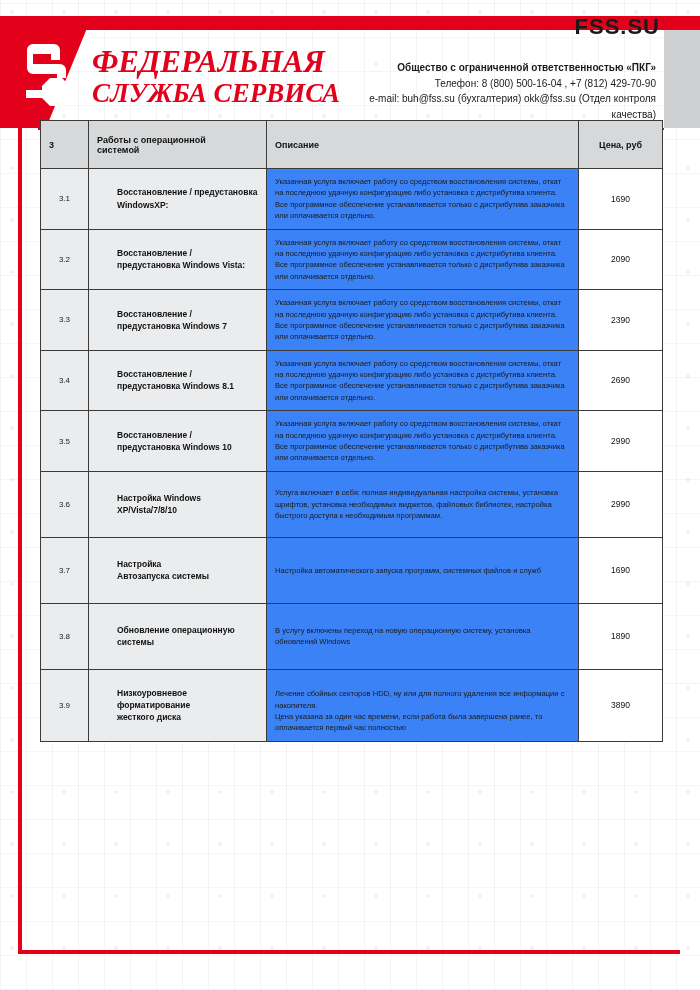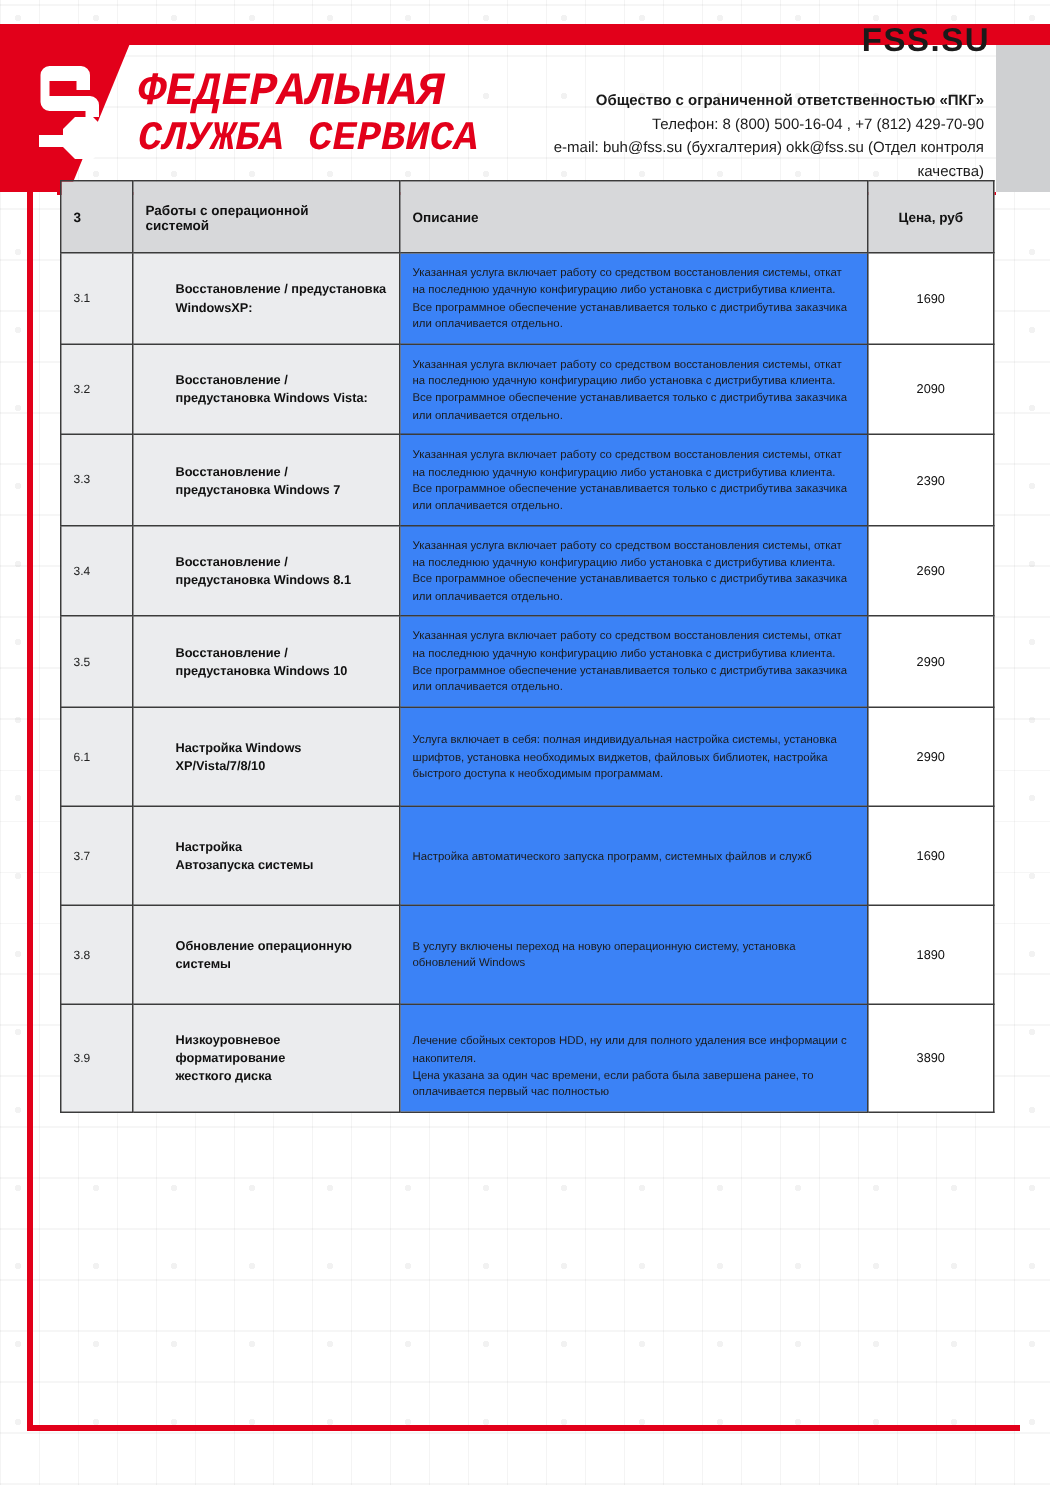--- a/index.html
+++ b/index.html
@@ -47,21 +47,21 @@
     position:absolute; top:0; right:0; width:190px; height:14px; background:#e2001a;
   }
   .hdr-wrench {
     position:absolute; left:14px; top:22px; width:68px; height:84px;
   }
   .brand {
     position:absolute; left:92px; top:30px;
     line-height:1;
   }
   .brand-l1, .brand-l2 {
-    font-family:Liberation Mono, monospace;
+    font-family:Liberation Serif, serif;
     font-weight:bold;
     font-style:italic;
     color:#e2001a;
     letter-spacing:0px;
   }
   .brand-l1 { font-size:31px; }
   .brand-l2 { font-size:27px; margin-top:3px; }
 
   .hdr-contacts {
     position:absolute; right:44px; top:44px; width:320px;
@@ -108,21 +108,21 @@
     background:#d7d8da;
     font-weight:bold;
     font-size:9px;
     color:#111;
     height:48px;
   }
   thead td.hnum { text-align:left; }
   thead td.hprice { text-align:center; }
 
   tbody td.num {
-    font-size:8px; color:#222; text-align:left;
+    font-size:8px; color:#222; text-align:center;
     background:#ebecee;
   }
   tbody td.name {
     font-size:8.5px; font-weight:bold; color:#111; line-height:1.45;
     background:#ebecee;
     padding-left:28px;
   }
   tbody td.desc {
     font-size:7.6px; color:#1a1a1a; line-height:1.5;
     background:#3b82f6;
@@ -240,21 +240,21 @@
         <td class="name nowrap-pre">Восстановление /
 предустановка Windows 10</td>
         <td class="desc">
           <span>Указанная услуга включает работу со средством восстановления системы, откат на последнюю удачную конфигурацию либо установка с дистрибутива клиента.</span>
           <span class="strong">Все программное обеспечение устанавливается только с дистрибутива заказчика или оплачивается отдельно.</span>
         </td>
         <td class="price">2990</td>
       </tr>
 
       <tr class="row-h1">
-        <td class="num">6.1</td>
+        <td class="num">3.6</td>
         <td class="name nowrap-pre">Настройка Windows XP/Vista/7/8/10</td>
         <td class="desc">
           <span>Услуга включает в себя: полная индивидуальная настройка системы, установка шрифтов, установка необходимых виджетов, файловых библиотек, настройка быстрого доступа к необходимым программам.</span>
         </td>
         <td class="price">2990</td>
       </tr>
 
       <tr class="row-h1">
         <td class="num">3.7</td>
         <td class="name nowrap-pre">Настройка

